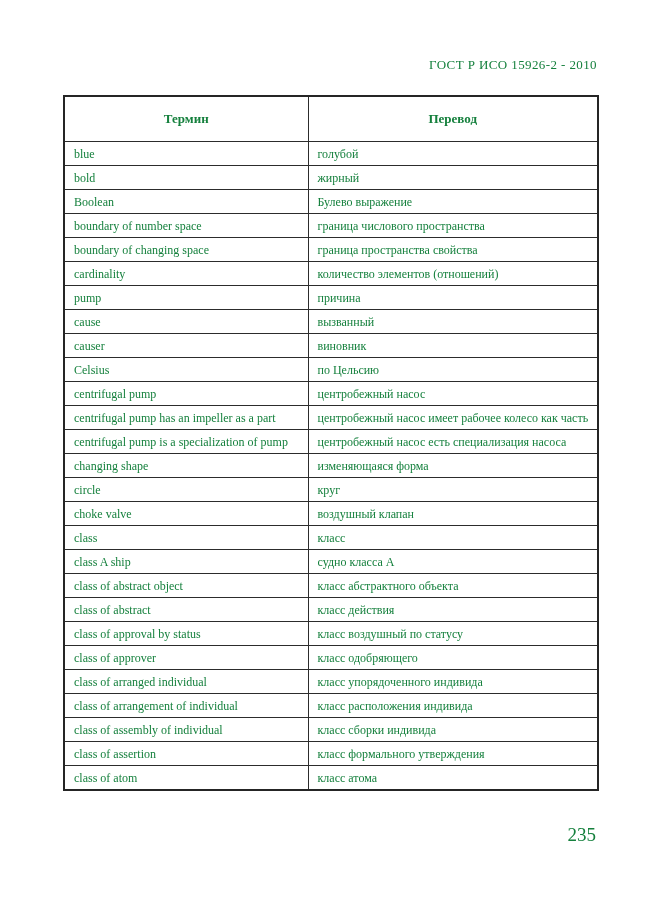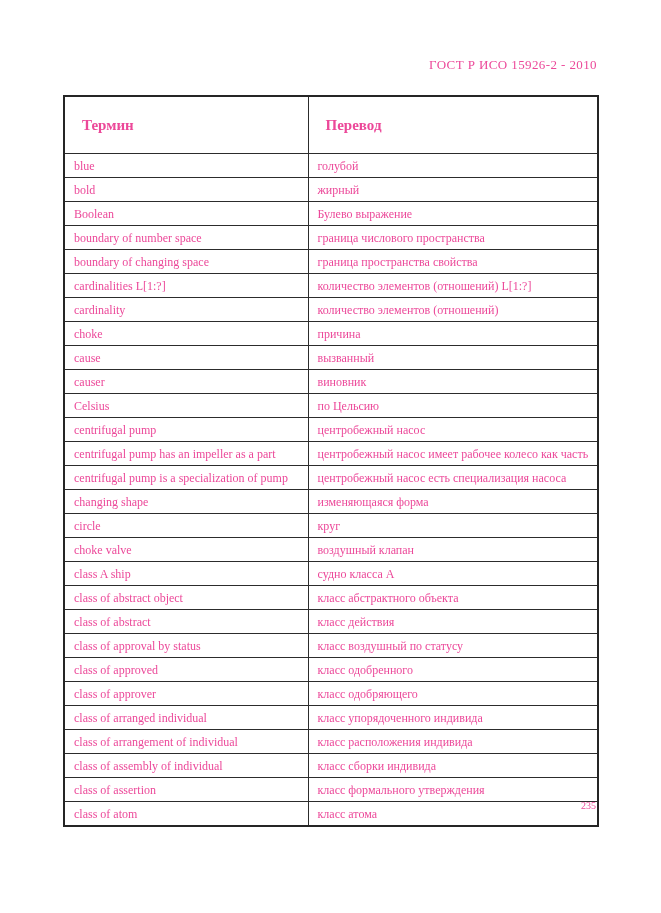--- a/index.html
+++ b/index.html
@@ -6,21 +6,21 @@
     margin: 0;
     padding: 0;
     background: #e8e8e8;
   }
   .page {
     position: relative;
     width: 661px;
     height: 913px;
     background: #ffffff;
     font-family: "Liberation Serif", serif;
-    color: #ec4899;
+    color: #15803d;
     overflow: hidden;
   }
   .running-header {
     position: absolute;
     top: 57px;
     right: 64px;
     font-size: 13px;
     letter-spacing: 0.4px;
     white-space: nowrap;
   }
@@ -34,39 +34,39 @@
     border: 2px solid #252525;
   }
   table.glossary th,
   table.glossary td {
     border: 1px solid #2c2c2c;
     overflow: hidden;
     white-space: nowrap;
   }
   table.glossary th {
     height: 22px;
-    font-size: 15px;
+    font-size: 13px;
     font-weight: bold;
-    text-align: left;
+    text-align: center;
     vertical-align: middle;
-    padding: 17px;
+    padding: 11px;
   }
   table.glossary td {
     height: 22px;
     font-size: 12px;
     vertical-align: middle;
     padding: 1px 4px 0 9px;
   }
   .col-term  { width: 244px; }
   .col-trans { width: 290px; }
   .page-number {
     position: absolute;
-    top: 800px;
+    top: 824px;
     right: 65px;
-    font-size: 10px;
+    font-size: 19px;
     text-align: center;
   }
 </style>
 </head>
 <body>
 
 <div class="page">
 
   <div class="running-header">ГОСТ Р ИСО 15926-2 - 2010</div>
 
@@ -96,29 +96,25 @@
         </tr>
         <tr>
           <td>boundary of number space</td>
           <td>граница числового пространства</td>
         </tr>
         <tr>
           <td>boundary of changing space</td>
           <td>граница пространства свойства</td>
         </tr>
         <tr>
-          <td>cardinalities L[1:?]</td>
-          <td>количество элементов (отношений) L[1:?]</td>
-        </tr>
-        <tr>
           <td>cardinality</td>
           <td>количество элементов (отношений)</td>
         </tr>
         <tr>
-          <td>choke</td>
+          <td>pump</td>
           <td>причина</td>
         </tr>
         <tr>
           <td>cause</td>
           <td>вызванный</td>
         </tr>
         <tr>
           <td>causer</td>
           <td>виновник</td>
         </tr>
@@ -144,40 +140,40 @@
         </tr>
         <tr>
           <td>circle</td>
           <td>круг</td>
         </tr>
         <tr>
           <td>choke valve</td>
           <td>воздушный клапан</td>
         </tr>
         <tr>
+          <td>class</td>
+          <td>класс</td>
+        </tr>
+        <tr>
           <td>class A ship</td>
           <td>судно класса А</td>
         </tr>
         <tr>
           <td>class of abstract object</td>
           <td>класс абстрактного объекта</td>
         </tr>
         <tr>
           <td>class of abstract</td>
           <td>класс действия</td>
         </tr>
         <tr>
           <td>class of approval by status</td>
           <td>класс воздушный по статусу</td>
         </tr>
         <tr>
-          <td>class of approved</td>
-          <td>класс одобренного</td>
-        </tr>
-        <tr>
           <td>class of approver</td>
           <td>класс одобряющего</td>
         </tr>
         <tr>
           <td>class of arranged individual</td>
           <td>класс упорядоченного индивида</td>
         </tr>
         <tr>
           <td>class of arrangement of individual</td>
           <td>класс расположения индивида</td>

